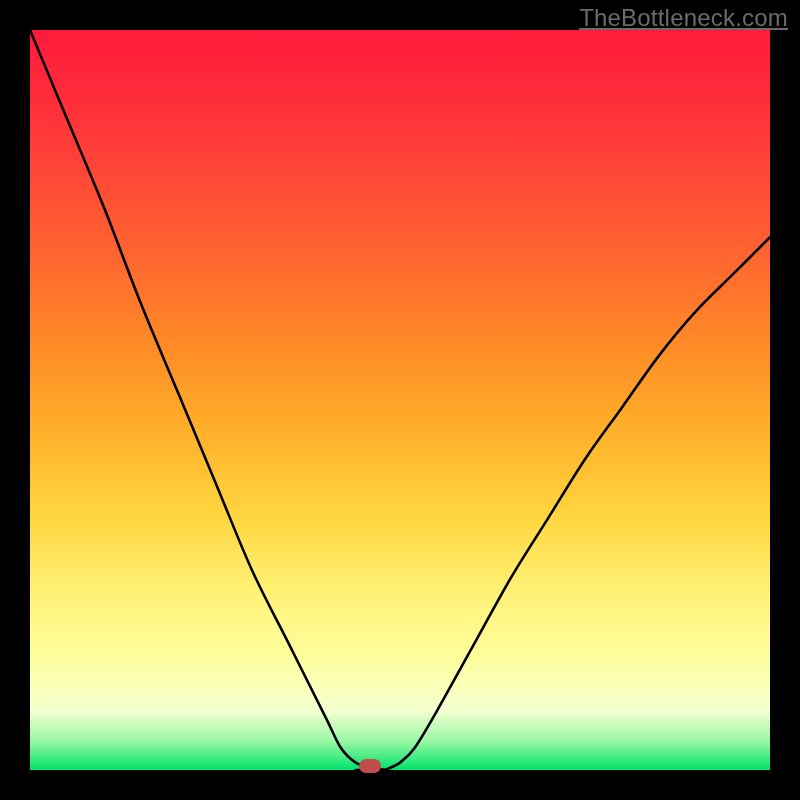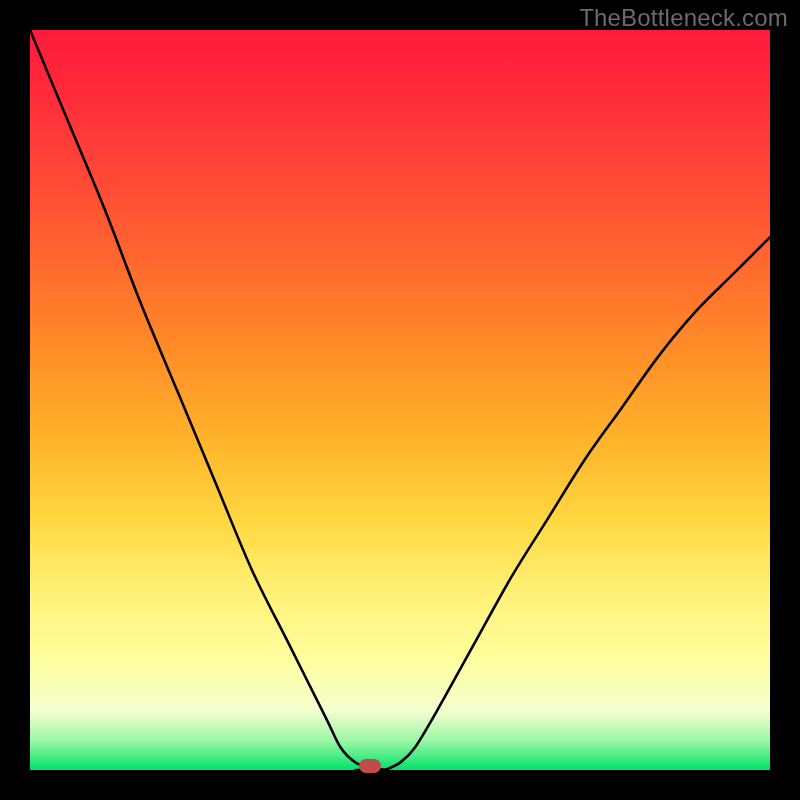--- a/index.html
+++ b/index.html
@@ -39,20 +39,21 @@
       #00e36a 100%);
   }
   .watermark {
     position: absolute;
     top: 4px;
     right: 12px;
     color: #6b6b6b;
     font-family: Arial, Helvetica, sans-serif;
     font-size: 24px;
     letter-spacing: 0.2px;
+    text-decoration: underline;
   }
   .curve-svg {
     position: absolute;
     left: 30px;
     top: 30px;
     width: 740px;
     height: 740px;
   }
   .marker {
     position: absolute;

